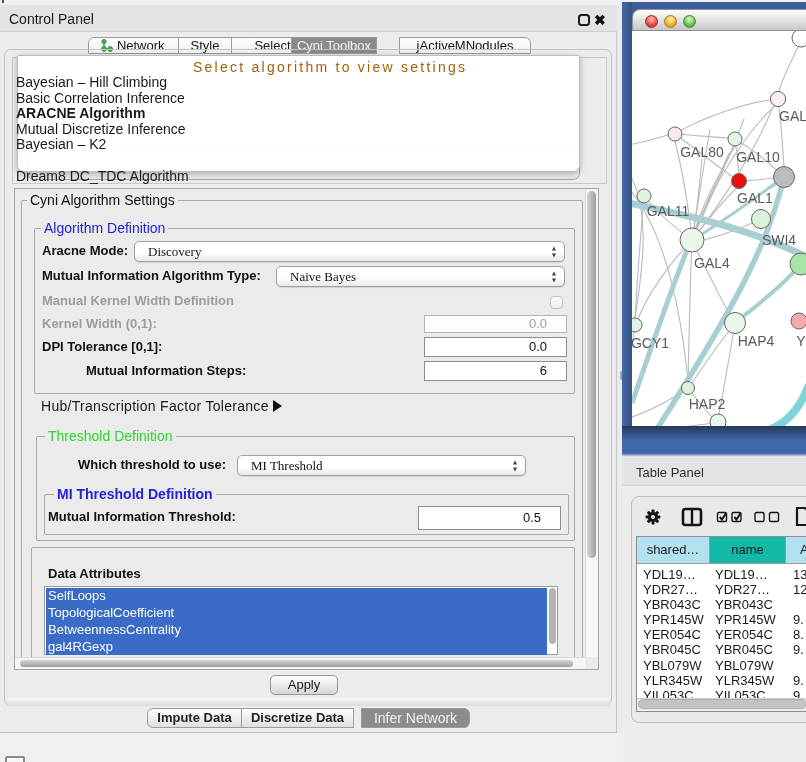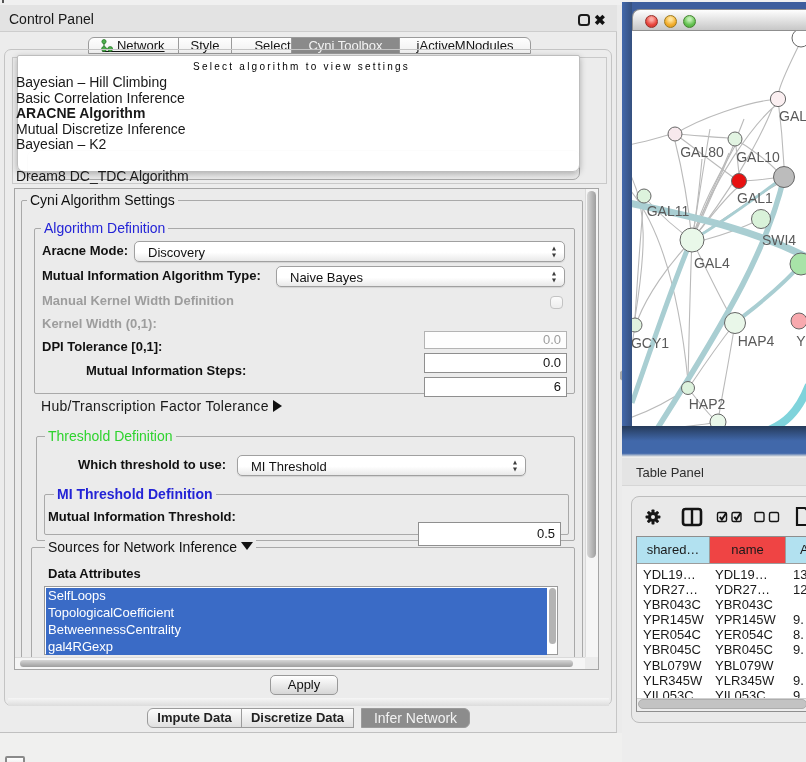--- a/index.html
+++ b/index.html
@@ -2,25 +2,25 @@
 <html><head><meta charset="utf-8">
 <style>
 html,body{margin:0;padding:0;}
 #root{position:relative;width:806px;height:762px;background:#ebebeb;overflow:hidden;font-family:"Liberation Sans",sans-serif;}
 .abs{position:absolute;}
 .lbl{position:absolute;font-size:13px;color:#111;white-space:nowrap;line-height:16px;}
 .l14{position:absolute;font-size:14px;color:#191919;white-space:nowrap;line-height:16px;}
 .b{font-weight:bold;}
 .dis{color:#9d9d9d;}
 .combo{position:absolute;border:1px solid #a0a0a0;border-radius:5px;background:linear-gradient(#ffffff,#ffffff 55%,#e9e9e9);box-shadow:0 1px 1px rgba(0,0,0,0.10);box-sizing:border-box;}
-.combo .t{position:absolute;left:13px;top:50%;transform:translateY(-50%);font-size:13px;color:#111;white-space:nowrap;}
+.combo .t{position:absolute;left:13px;top:50%;transform:translateY(-50%);font-size:13px;color:#111;white-space:nowrap;font-family:Liberation Serif, serif;}
 .car{position:absolute;right:6px;top:50%;width:8px;height:11px;transform:translateY(-50%);}
 .car:before{content:"";position:absolute;left:1.5px;top:0;border-left:2.8px solid transparent;border-right:2.8px solid transparent;border-bottom:4px solid #3c3c3c;}
 .car:after{content:"";position:absolute;left:1.5px;bottom:0;border-left:2.8px solid transparent;border-right:2.8px solid transparent;border-top:4px solid #3c3c3c;}
-.field{position:absolute;border:1px solid #8f8f8f;background:#fff;font-size:13px;color:#111;text-align:right;box-sizing:border-box;padding-right:5px;margin-top:16px;}
+.field{position:absolute;border:1px solid #8f8f8f;background:#fff;font-size:13px;color:#111;text-align:right;box-sizing:border-box;padding-right:19px;}
 .group{position:absolute;border:1px solid #a9a9a9;border-radius:2px;}
 .gl{position:absolute;background:#ebebeb;padding:0 3px;font-size:14px;line-height:16px;white-space:nowrap;}
 .tab{position:absolute;top:37px;height:17px;box-sizing:border-box;border:1px solid #9b9b9b;background:linear-gradient(#fefefe,#f0f0f0);font-size:13px;color:#161616;text-align:center;line-height:15px;}
 .seg{position:absolute;top:708px;height:20px;box-sizing:border-box;border:1px solid #9b9b9b;background:linear-gradient(#fdfdfd,#e0e0e0);font-size:13px;font-weight:bold;color:#222;text-align:center;line-height:18px;}
 #table .c1{display:inline-block;width:72px;padding-left:6px;box-sizing:border-box;}
 #table .c2{display:inline-block;width:82px;padding-left:6px;box-sizing:border-box;}
 #table .c3{display:inline-block;padding-left:2px;}
 #table .row{white-space:nowrap;overflow:hidden;height:15.2px;}
 </style></head><body>
 <div id="root">
@@ -28,31 +28,31 @@
 <div class="abs" style="left:0;top:0;width:806px;height:5px;background:#f0f0f0;"></div>
 <div class="abs" style="left:2px;top:0;width:2px;height:3px;background:#555;"></div>
 
 <div class="abs" style="left:0;top:5px;width:617px;height:728px;background:#ececec;border-right:1px solid #c6c6c6;border-bottom:1px solid #c0c0c0;box-sizing:border-box;"></div>
 <div class="abs" style="left:0;top:733px;width:622px;height:29px;background:#f0f0ef;"></div>
 <div class="abs" style="left:0;top:5px;width:617px;height:27px;background:#e3e3e3;border-bottom:1px solid #cdcdcd;box-sizing:border-box;"></div>
 <div class="l14" style="left:9px;top:11px;">Control Panel</div>
 <div class="abs" style="left:578px;top:14px;width:12px;height:12px;border:2px solid #1b1b1b;border-radius:3.5px;box-sizing:border-box;"></div>
 <div class="lbl" style="left:594px;top:12px;font-weight:bold;font-size:14px;color:#111;">✖</div>
 
-<div class="tab" style="left:88px;width:91px;border-radius:6px 0 0 0;text-decoration:underline;">&nbsp;&nbsp;&nbsp;&nbsp;Network</div>
+<div class="tab" style="left:88px;width:91px;border-radius:6px 0 0 0;">&nbsp;&nbsp;&nbsp;&nbsp;Network</div>
 <svg class="abs" style="left:100px;top:39px;" width="13" height="13" viewBox="0 0 13 13">
  <line x1="4" y1="3" x2="4" y2="10" stroke="#2b7b2b" stroke-width="1.2"></line>
  <line x1="4" y1="10" x2="10" y2="10" stroke="#2b7b2b" stroke-width="1.2"></line>
  <circle cx="4" cy="2.6" r="2.1" fill="#4cb04c" stroke="#2b7b2b" stroke-width="0.8"></circle>
  <circle cx="4" cy="10" r="2.4" fill="#4cb04c" stroke="#2b7b2b" stroke-width="0.8"></circle>
  <circle cx="10.2" cy="10" r="2.4" fill="#4cb04c" stroke="#2b7b2b" stroke-width="0.8"></circle>
 </svg>
 <div class="tab" style="left:178px;width:54px;">Style</div>
 <div class="tab" style="left:231px;width:83px;">Select</div>
-<div class="tab" style="left:291px;width:109px;background:#8a8a8a;color:#f4f4f4;">Cyni Toolbox</div>
+<div class="tab" style="left:291px;width:86px;background:#8a8a8a;color:#f4f4f4;">Cyni Toolbox</div>
 <div class="tab" style="left:399px;width:132px;border-radius:0 6px 0 0;">jActiveMNodules</div>
 
 <div class="abs" style="left:4px;top:49px;width:608px;height:657px;border:1px solid #c4c4c4;border-radius:7px;box-sizing:border-box;"></div>
 <div class="abs" style="left:12px;top:57px;width:595px;height:127px;border:1px solid #c9c9c9;box-sizing:border-box;"></div>
 <div class="abs" style="left:27px;top:150px;width:553px;height:30px;border:1px solid #a8a8a8;border-radius:7px;background:linear-gradient(#ffffff,#e9e9e9);box-sizing:border-box;"></div>
 
 <div class="abs" id="scrollpane" style="left:14px;top:188px;width:585px;height:482px;border:1px solid #a5a5a5;background:#ebebeb;box-sizing:border-box;overflow:hidden;">
 
   <div class="group" style="left:6px;top:11px;width:560px;height:470px;"></div>
   <div class="gl" style="left:12px;top:3px;color:#111;">Cyni Algorithm Settings</div>
@@ -88,21 +88,20 @@
   <div class="combo" style="left:222px;top:266px;width:289px;height:21px;">
         <span class="t">MI Threshold</span>
         <span class="car"></span>
       </div>
   <div class="group" style="left:29px;top:305px;width:523px;height:39px;"></div>
   <div class="gl" style="left:39px;top:297px;color:#2323d6;font-weight:bold;">MI Threshold Definition</div>
   <div class="lbl b" style="left:33px;top:320px;">Mutual Information Threshold:</div>
   <div class="field" style="left:403px;top:317px;width:143px;height:24px;line-height:22px;">0.5</div>
 
   <div class="group" style="left:16px;top:358px;width:542px;height:150px;"></div>
-  <div class="gl" style="left:30px;top:350px;color:#111;">Sources for Network Inference <span style="display:inline-block;width:0;height:0;border-left:6px solid transparent;border-right:6px solid transparent;border-top:8px solid #111;vertical-align:2px;"></span></div>
   <div class="lbl b" style="left:33px;top:377px;">Data Attributes</div>
   <div class="abs" style="left:29px;top:397px;width:514px;height:69px;background:#fff;border:1px solid #9a9a9a;box-sizing:border-box;">
     <div class="abs" style="left:1px;top:1px;width:501px;height:67px;background:#3a6bc6;"></div>
     <div class="abs" style="left:3px;top:0;font-size:13px;color:#fff;line-height:17px;white-space:nowrap;">SelfLoops<br>TopologicalCoefficient<br>BetweennessCentrality<br>gal4RGexp</div>
     <div class="abs" style="left:504px;top:1px;width:7px;height:56px;border-radius:3.5px;background:#b4b4b4;"></div>
   </div>
 
   <div class="abs" style="left:570px;top:0;width:14px;height:468px;background:#f5f5f5;border-left:1px solid #dadada;box-sizing:border-box;"></div>
   <div class="abs" style="left:572px;top:2px;width:9px;height:367px;border-radius:4.5px;background:linear-gradient(90deg,#d6d6d6,#9e9e9e);"></div>
   <div class="abs" style="left:0;top:468px;width:570px;height:12px;background:#f5f5f5;border-top:1px solid #dadada;box-sizing:border-box;"></div>
@@ -252,39 +251,39 @@
   </g>
   <g fill="none" stroke="#141414" stroke-width="2">
     <path d="M 88.8,20.8 l 2.1,2.8 l 4.3,-6.6"></path>
     <path d="M 103.3,20.8 l 2.1,2.8 l 4.3,-6.6"></path>
   </g>
   <path d="M 166,12 h 8 l 4,4 v 13 h -12 z" fill="none" stroke="#141414" stroke-width="2.2"></path>
 </svg>
 
 <div class="abs" style="left:636px;top:536px;width:170px;height:176px;background:#fff;border:1px solid #8e8e8e;border-right:none;box-sizing:border-box;overflow:hidden;" id="table">
   <div class="abs" style="left:0;top:0;width:72px;height:26px;background:#b2e1f0;border-right:1px solid #9c9c9c;border-bottom:1px solid #9c9c9c;font-size:13px;color:#1a1a1a;text-align:center;line-height:25px;">shared…</div>
-  <div class="abs" style="left:73px;top:0;width:75px;height:26px;background:#ef4444;border-right:1px solid #9c9c9c;border-bottom:1px solid #9c9c9c;font-size:13px;color:#1a1a1a;text-align:center;line-height:25px;">name</div>
+  <div class="abs" style="left:73px;top:0;width:75px;height:26px;background:#14b8a6;border-right:1px solid #9c9c9c;border-bottom:1px solid #9c9c9c;font-size:13px;color:#1a1a1a;text-align:center;line-height:25px;">name</div>
   <div class="abs" style="left:149px;top:0;width:21px;height:26px;background:#b2e1f0;border-bottom:1px solid #9c9c9c;font-size:13px;color:#1a1a1a;line-height:25px;padding-left:14px;">A</div>
   <div class="abs" style="left:0;top:29.5px;width:200px;font-size:13px;color:#1a1a1a;line-height:15.2px;">
     <div class="row"><span class="c1">YDL19…</span><span class="c2">YDL19…</span><span class="c3">13</span></div>
     <div class="row"><span class="c1">YDR27…</span><span class="c2">YDR27…</span><span class="c3">12</span></div>
     <div class="row"><span class="c1">YBR043C</span><span class="c2">YBR043C</span><span class="c3"></span></div>
     <div class="row"><span class="c1">YPR145W</span><span class="c2">YPR145W</span><span class="c3">9.</span></div>
     <div class="row"><span class="c1">YER054C</span><span class="c2">YER054C</span><span class="c3">8.</span></div>
     <div class="row"><span class="c1">YBR045C</span><span class="c2">YBR045C</span><span class="c3">9.</span></div>
     <div class="row"><span class="c1">YBL079W</span><span class="c2">YBL079W</span><span class="c3"></span></div>
     <div class="row"><span class="c1">YLR345W</span><span class="c2">YLR345W</span><span class="c3">9.</span></div>
     <div class="row"><span class="c1">YIL053C</span><span class="c2">YIL053C</span><span class="c3">9.</span></div>
   </div>
   <div class="abs" style="left:0;top:161px;width:170px;height:13px;background:#ededed;border-top:1px solid #d0d0d0;"></div>
   <div class="abs" style="left:1px;top:162px;width:169px;height:10px;border-radius:5px;background:#c3c3c3;border:1px solid #aeaeae;box-sizing:border-box;"></div>
 </div>
 
 <div class="abs" style="left:17px;top:55px;width:563px;height:117px;background:rgba(255,255,255,0.97);border:1px solid #bdbdbd;border-radius:2px 2px 7px 7px;box-shadow:0 2px 6px rgba(0,0,0,0.28);box-sizing:border-box;"></div>
-<div class="lbl" style="left:193px;top:58.5px;color:#000000;font-size:10px;letter-spacing:2.25px;">Select algorithm to view settings</div>
+<div class="lbl" style="left:193px;top:58.5px;color:#a16207;font-size:14px;letter-spacing:2.25px;">Select algorithm to view settings</div>
 <div class="l14" style="left:16px;top:74px;">Bayesian – Hill Climbing</div>
 <div class="l14" style="left:16px;top:89.5px;">Basic Correlation Inference</div>
 <div class="l14 b" style="left:16px;top:105px;">ARACNE Algorithm</div>
 <div class="l14" style="left:16px;top:120.5px;">Mutual Discretize Inference</div>
 <div class="l14" style="left:16px;top:136px;">Bayesian – K2</div>
 <div class="l14" style="left:16px;top:168px;">Dream8 DC_TDC Algorithm</div>
 
 </div>
 
 </body></html>

